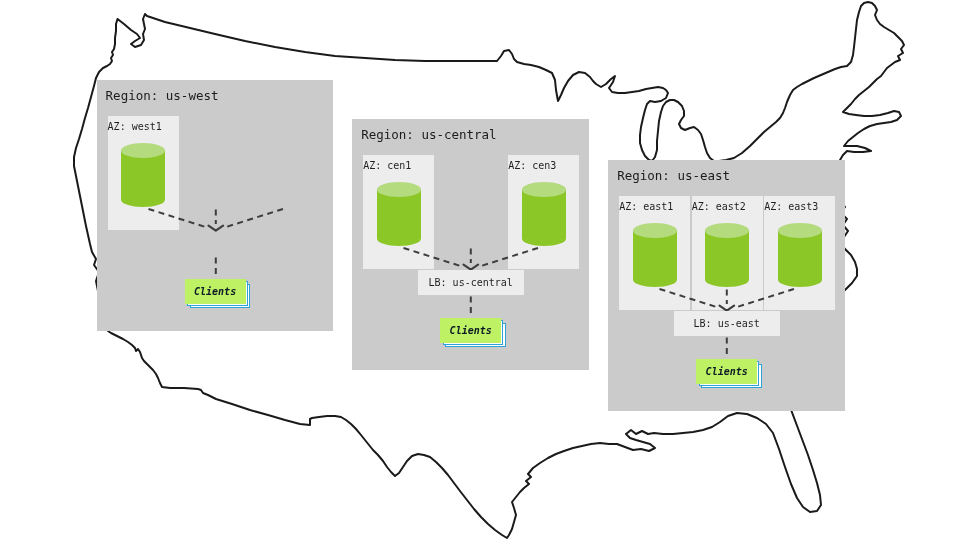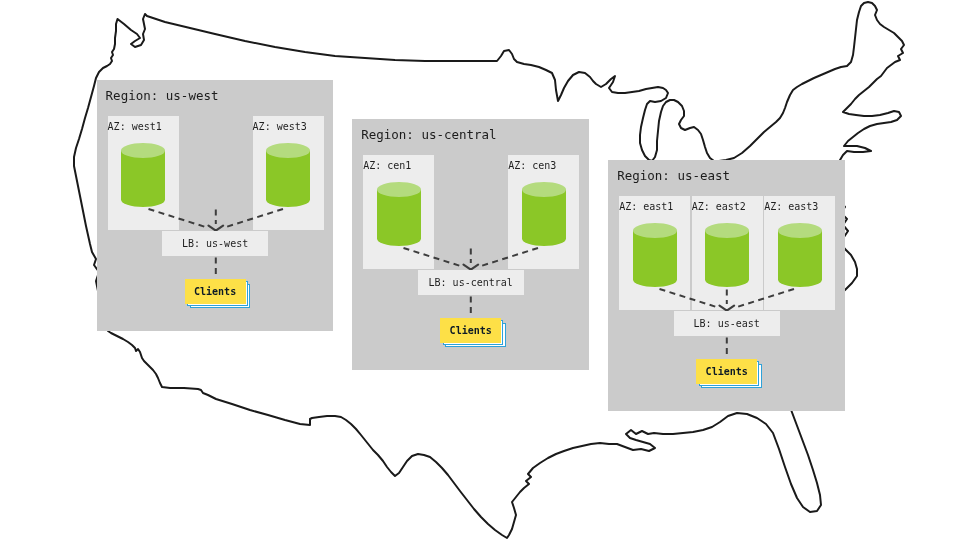--- a/index.html
+++ b/index.html
@@ -32,56 +32,48 @@
     background:#ededed;
     display:flex;align-items:center;justify-content:center;
     font-size:10px;color:#1f1f1f;white-space:pre;
   }
   .clients-ghost{
     position:absolute;width:58.6px;height:22.6px;
     background:#ffffff;border:1.2px solid #2ea2d9;
   }
   .clients{
     position:absolute;left:88px;top:199px;width:61px;height:25px;
-    background:#fde047;
+    background:#bef264;
     display:flex;align-items:center;justify-content:center;
-    font-size:10px;font-weight:bold;color:#0c1a26;white-space:pre;
+    font-size:10px;font-weight:bold;color:#0c1a26;white-space:pre;font-style:italic;
   }
 </style>
 </head>
 <body>
 
 <svg id="map-svg" width="960" height="540" viewBox="0 0 960 540" aria-hidden="true">
   <path fill="none" stroke="#1a1a1a" stroke-width="2" stroke-linejoin="round" stroke-linecap="round" d="M117.5,19 L124,24 L131,30 L137,34 L140,38 L135,41 L131,44 L135,47 L141,45 L144,40 L143,34 L145,29 L144,24 L143,19 L145,14 L147,16 L165,22 L190,28 L215,34 L245,41 L275,47 L305,52 L335,56 L365,58 L395,60 L425,61 L455,61 L482,61 L497,61 L501,56 L504,51 L509,50 L512,54 L514,59 L517,62 L524,64 L531,65 L539,67 L546,70 L552,73 L555,80 L556,90 L558,101 L561,95 L564,88 L568,81 L573,75 L579,72 L585,73 L590,77 L593,81 L596,84 L601,87 L606,84 L611,79 L615,76 L613,82 L609,88 L612,92 L618,93 L625,93 L632,92 L639,91 L646,89 L652,88 L658,87 L663,88 L666,90 L668,93 L666,98 L661,101 L655,102 L650,101 L647,104 L645,110 L643,118 L641,127 L640,135 L640,143 L642,150 L645,156 L649,160 L652,161 L655,157 L657,150 L657,141 L658,131 L659,121 L661,112 L663,106 L666,102 L670,100 L674,100 L678,102 L682,106 L684,111 L684,116 L681,120 L679,124 L681,128 L685,130 L690,128 L694,127 L698,130 L701,134 L703,140 L705,147 L707,153 L710,158 L714,161 L719,161 L726,160 L734,158 L742,153 L750,146 L757,139 L764,132 L770,127 L776,122 L780,118 L783,113 L785,108 L787,102 L790,95 L793,90 L797,87 L802,84 L808,81 L814,78 L821,75 L828,72 L835,69 L841,67 L847,66 L851,62 L853,55 L854,47 L855,38 L856,29 L857,20 L859,12 L861,6 L864,3 L868,2 L872,3 L875,6 L877,10 L875,15 L877,20 L880,24 L884,27 L889,30 L894,33 L898,37 L902,41 L904,45 L901,49 L903,53 L898,56 L900,60 L895,62 L891,65 L887,68 L884,72 L881,76 L877,79 L873,83 L869,87 L864,91 L859,95 L855,99 L851,104 L847,108 L843,112 L849,114 L856,115 L864,116 L872,116 L880,115 L888,113 L894,111 L899,112 L901,116 L897,120 L891,122 L884,123 L877,124 L870,126 L864,129 L858,133 L853,137 L848,141 L844,146 L849,146 L857,146 L865,148 L871,151 L863,152 L854,152 L847,151 L843,155 L840,160 L838,166 L836,172 L839,178 L836,184 L841,190 L843,196 L840,201 L845,207 L841,213 L847,219 L843,225 L848,231 L844,237 L841,243 L845,249 L851,255 L855,262 L857,269 L857,276 L852,283 L845,290 L837,297 L828,304 L818,312 L808,321 L799,330 L791,340 L785,350 L781,360 L779,370 L781,381 L785,393 L790,407 L796,423 L802,439 L808,455 L813,470 L817,483 L820,495 L821,505 L817,511 L810,512 L803,507 L797,498 L791,484 L785,467 L779,449 L773,433 L766,424 L757,418 L747,414 L737,413 L728,416 L720,422 L712,427 L703,430 L693,432 L683,433 L673,434 L663,434 L654,433 L648,434 L642,431 L636,434 L631,430 L626,434 L630,438 L636,440 L643,442 L650,444 L655,448 L649,451 L641,449 L633,450 L625,447 L617,444 L609,444 L600,443 L591,444 L582,446 L573,448 L564,451 L556,454 L548,458 L540,463 L533,468 L528,474 L531,477 L526,481 L529,484 L524,488 L520,492 L516,497 L512,502 L514,508 L516,515 L514,522 L512,529 L509,535 L507,538 L502,535 L495,530 L488,524 L481,517 L474,509 L467,500 L460,491 L454,483 L448,475 L442,468 L436,462 L430,457 L424,455 L418,454 L412,456 L407,461 L403,467 L399,473 L395,476 L391,472 L387,467 L383,461 L378,455 L373,450 L369,445 L365,440 L361,435 L356,429 L351,424 L346,420 L341,417 L335,416 L327,416 L319,417 L312,418 L310,419 L310,425 L300,424 L285,420 L268,415 L250,410 L232,404 L216,399 L208,395 L203,393 L201,390 L198,389 L184,388 L170,388 L162,387 L160,383 L158,378 L156,374 L153,370 L150,367 L147,364 L144,361 L142,358 L141,355 L140,352 L138,349 L136,351 L135,348 L132,345 L128,342 L123,339 L117,336 L111,333 L108,331 L105,321 L102,311 L100,301 L98,291 L96,281 L99,272 L94,265 L96,259 L92,252 L90,244 L88,235 L86,226 L84,216 L82,206 L80,196 L78,186 L76,176 L74,166 L74,157 L76,148 L79,139 L82,129 L85,118 L88,108 L91,97 L94,86 L96,78 L99,72 L103,68 L107,66 L110,64 L112,61 L111,58 L113,55 L112,52 L114,49 L115,44 L115,38 L116,31 L116,24 L117.5,19"></path>
 </svg>
 
   <div class="region" style="left:96.6px;top:79.6px">
     <div class="region-title">Region: us-west</div>
       <div class="az" style="left:11px">
         <div class="az-label">AZ: west1</div>
         <svg class="cyl" width="44" height="64" viewBox="0 0 44 64">
           <path d="M0,7.5 L0,56.5 A22,7.5 0 0 0 44,56.5 L44,7.5 Z" fill="#8bc727"></path>
           <ellipse cx="22" cy="7.5" rx="22" ry="7.5" fill="#b4db7e"></ellipse>
         </svg>
       </div>
-      <div class="az" style="left:156px">
-        <div class="az-label">AZ: west3</div>
-        <svg class="cyl" width="44" height="64" viewBox="0 0 44 64">
-          <path d="M0,7.5 L0,56.5 A22,7.5 0 0 0 44,56.5 L44,7.5 Z" fill="#8bc727"></path>
-          <ellipse cx="22" cy="7.5" rx="22" ry="7.5" fill="#b4db7e"></ellipse>
-        </svg>
-      </div>
     <svg class="links" width="236" height="251" viewBox="0 0 236 251">
       <line x1="51.5" y1="129" x2="111" y2="147.8" stroke="#3d3d3d" stroke-width="2" stroke-dasharray="6 4.5"></line>
       <line x1="186" y1="129" x2="126.5" y2="147.8" stroke="#3d3d3d" stroke-width="2" stroke-dasharray="6 4.5"></line>
       <line x1="118.8" y1="129.5" x2="118.8" y2="144" stroke="#3d3d3d" stroke-width="2" stroke-dasharray="6 4.5"></line>
       <path d="M111.5,145.7 L118.8,150.6 L126.1,145.7" fill="none" stroke="#3d3d3d" stroke-width="2.2" stroke-linecap="round" stroke-linejoin="round"></path>
       <line x1="118.8" y1="177.5" x2="118.8" y2="198" stroke="#3d3d3d" stroke-width="2" stroke-dasharray="6 4.5"></line>
     </svg>
-    <div class="lb">LB: us-west</div>
     <div class="clients-ghost" style="left:93px;top:204px"></div>
     <div class="clients-ghost" style="left:90.5px;top:201.5px"></div>
     <div class="clients">Clients</div>
   </div>
 
   <div class="region" style="left:352.2px;top:118.7px">
     <div class="region-title">Region: us-central</div>
       <div class="az" style="left:11px">
         <div class="az-label">AZ: cen1</div>
         <svg class="cyl" width="44" height="64" viewBox="0 0 44 64">

